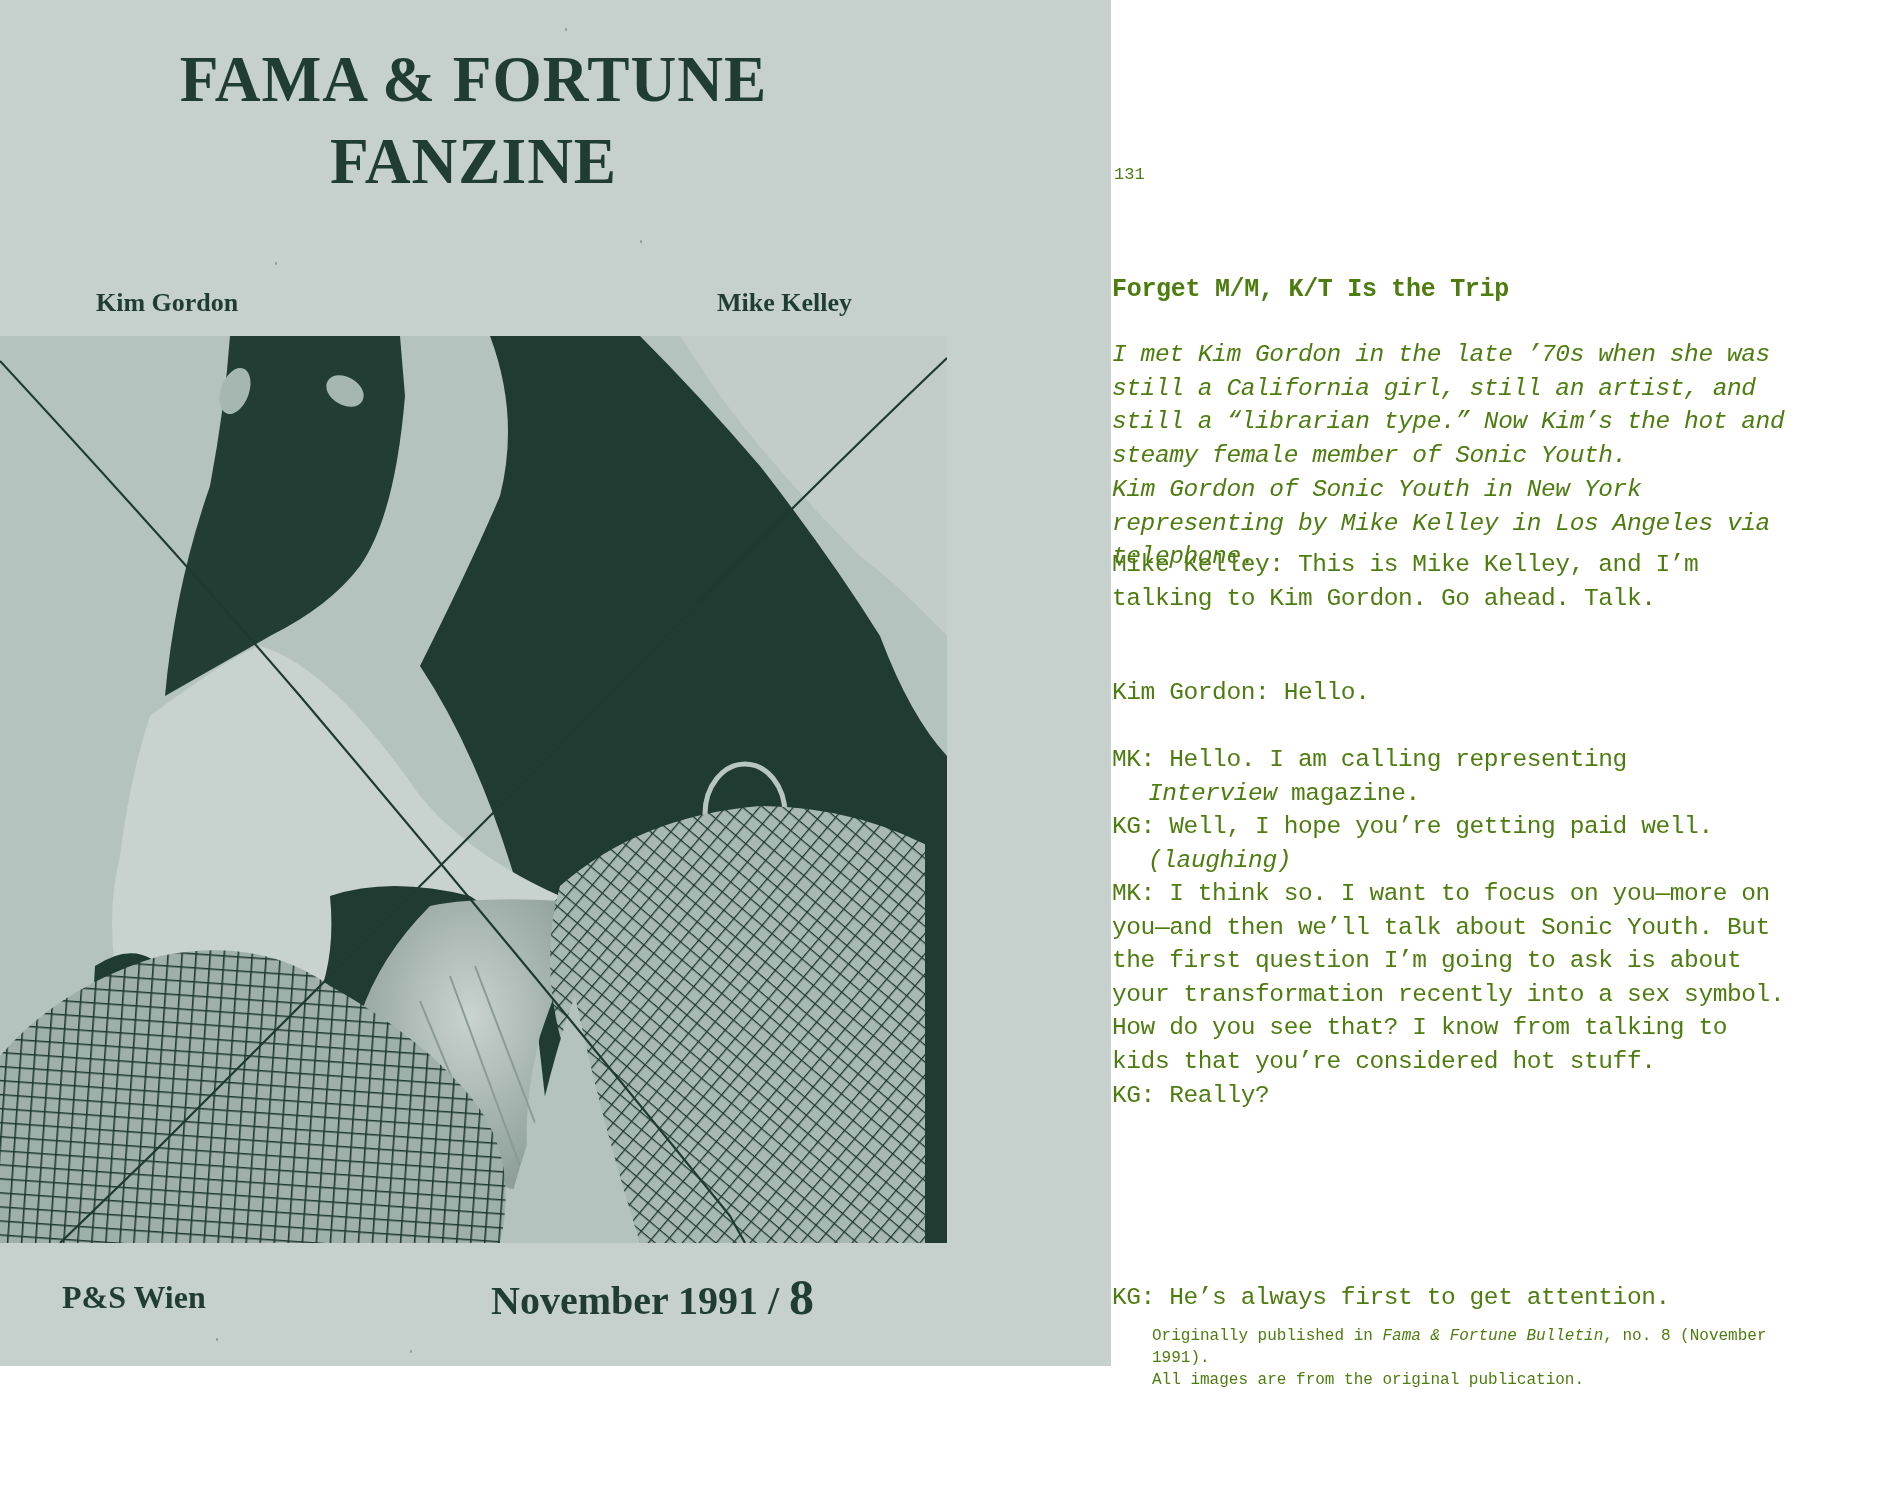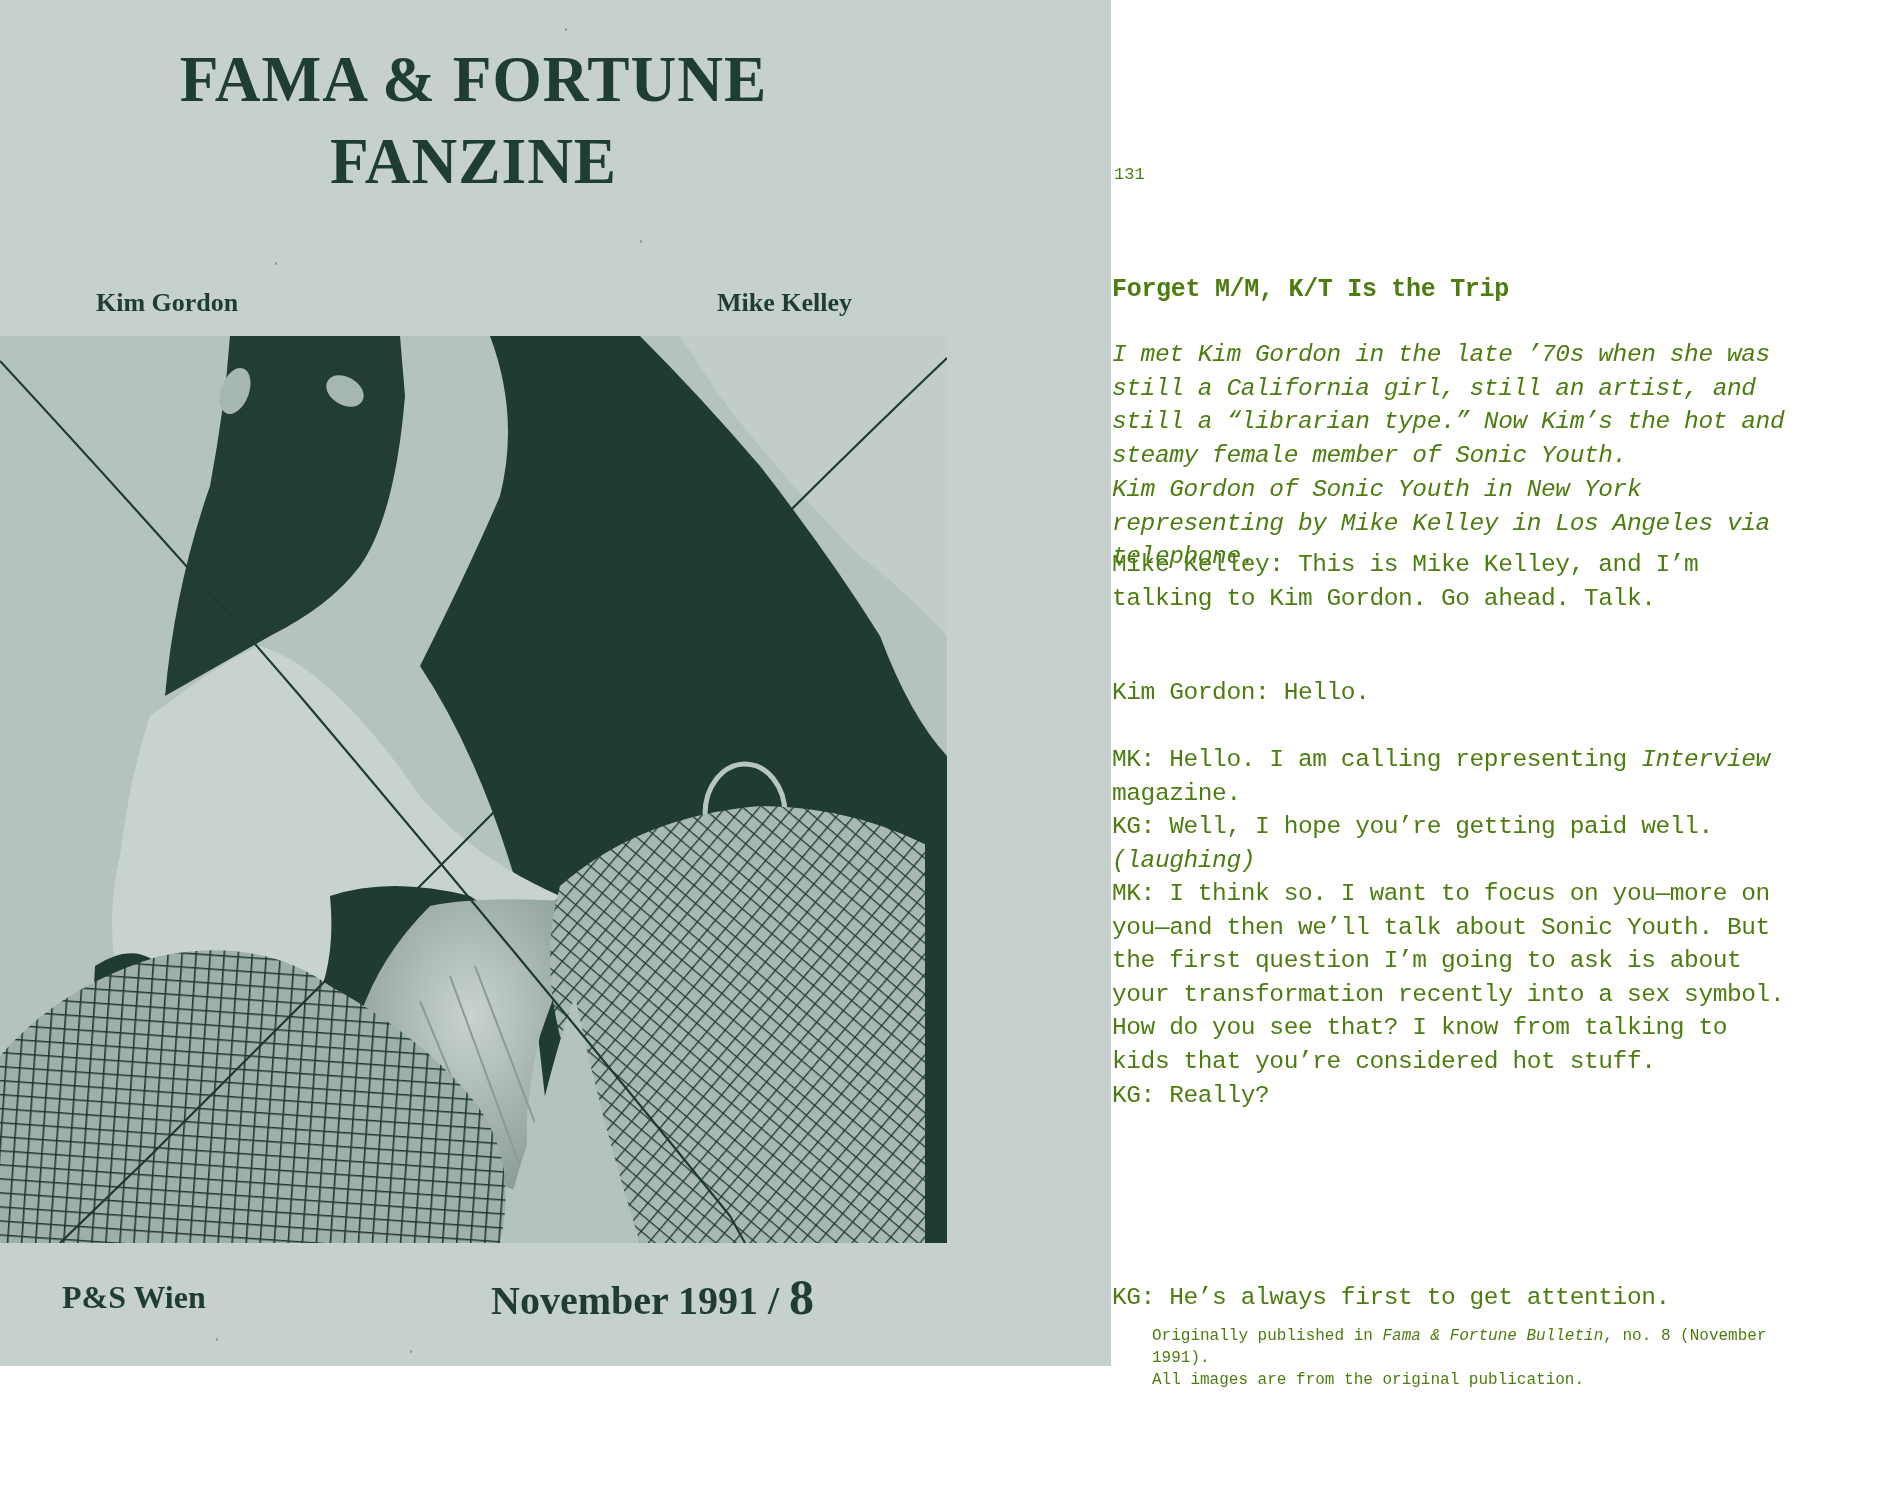--- a/index.html
+++ b/index.html
@@ -45,21 +45,21 @@
     font-family: Liberation Mono, monospace;
     color: #4d7c0f;
   }
   .page-number { position: absolute; left: 2px; top: 164px; font-size: 17px; line-height: 22px; }
   .heading {
     position: absolute; left: 0; top: 274px; font-size: 25px; line-height: 32px; font-weight: bold;
     letter-spacing: -0.3px;
   }
   .para { position: absolute; left: 0; width: 680px; font-size: 24.5px; line-height: 33.5px; letter-spacing: -0.4px; }
   .para.italic { font-style: italic; }
-  .para i { font-style: italic; }
+  .para i { font-style: italic; margin-left: 36px; }
   .footnote { position: absolute; left: 4px; top: 1325px; width: 680px; font-size: 16px; line-height: 22px; margin-left: 36px; }
   .footnote i { font-style: italic; }
 </style>
 </head>
 <body>
 
 <div class="spread">
 
   <div class="cover">
     <div class="cover-title l1">FAMA &amp; FORTUNE</div>

